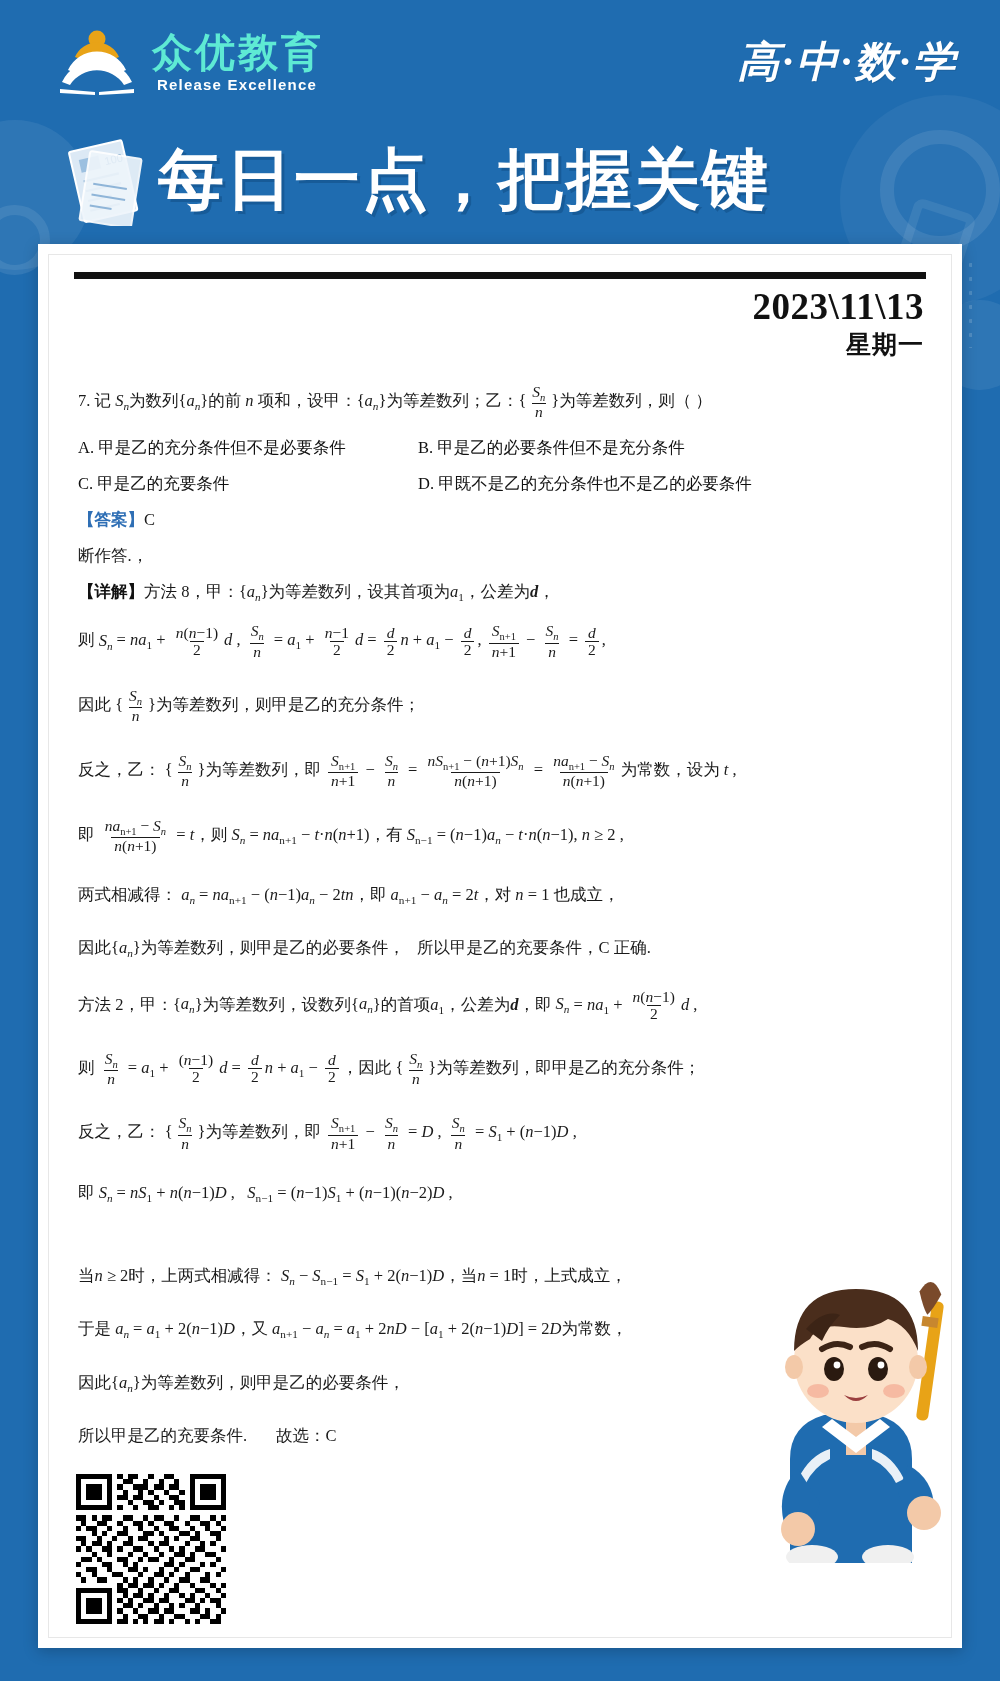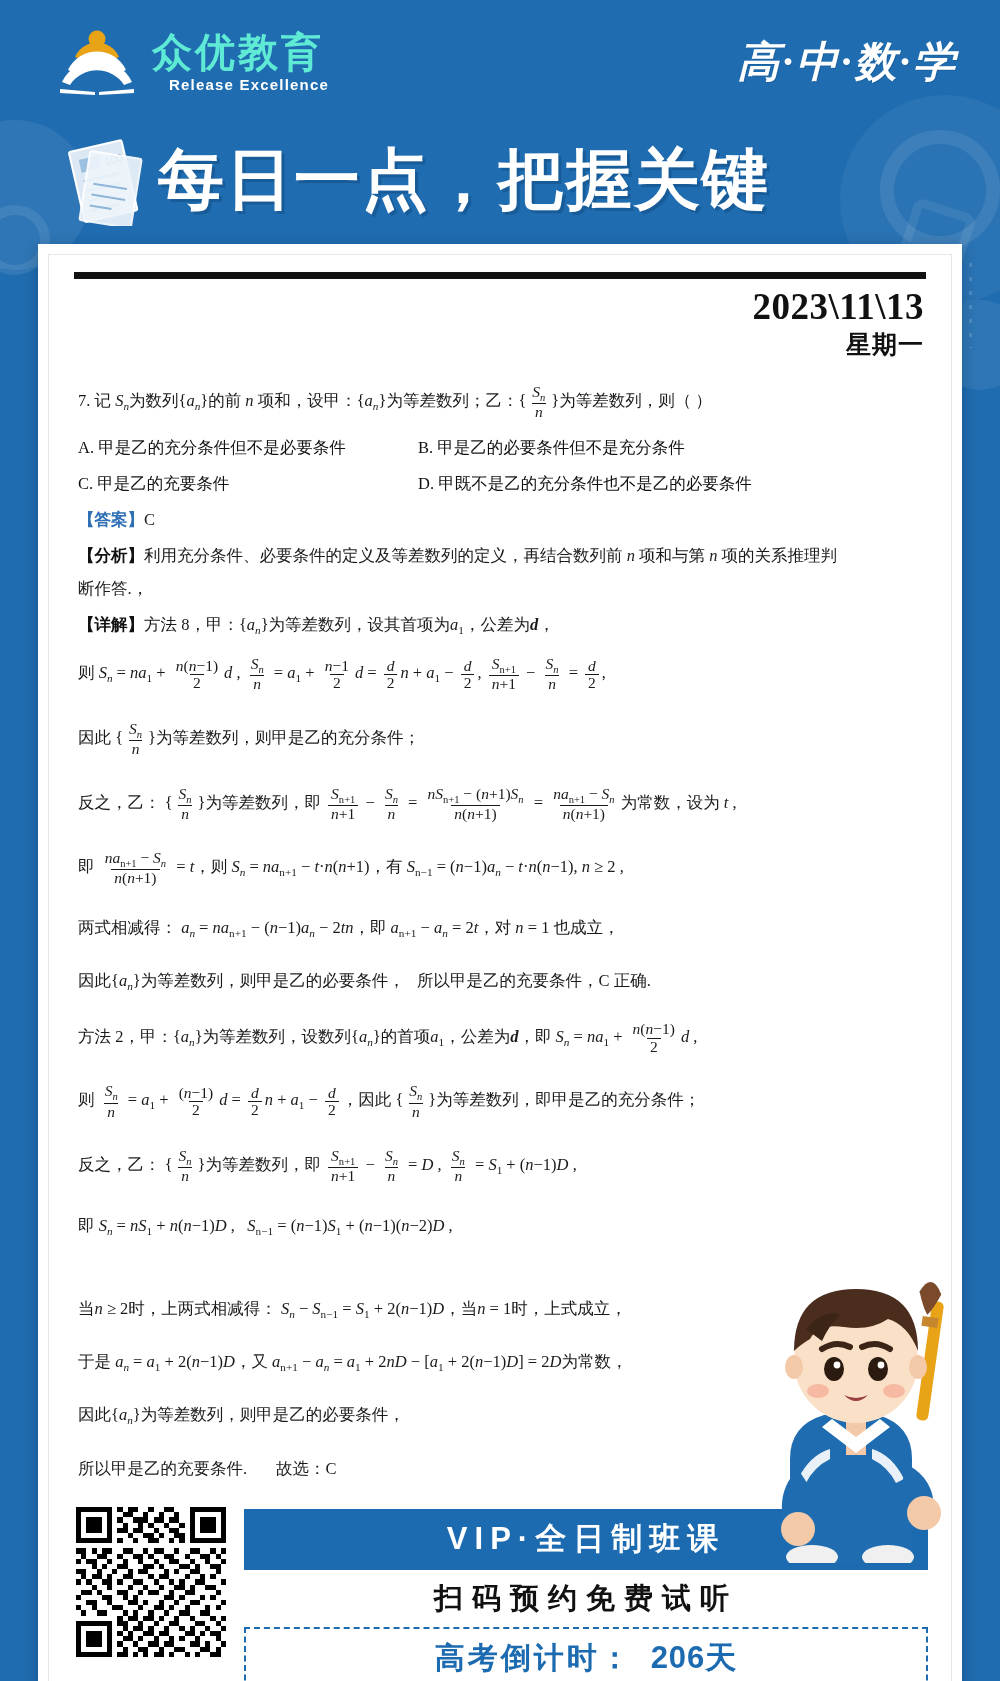--- a/index.html
+++ b/index.html
@@ -48,21 +48,21 @@
   .brand-mark { width: 78px; height: 66px; position: relative; }
   .brand-text { display: flex; flex-direction: column; }
   .brand-cn {
     font-family: Liberation Serif, serif;
     font-size: 40px; font-weight: 700; color: #5eead4; letter-spacing: 3px;
     line-height: 1.05;
   }
   .brand-en {
     font-family: "Liberation Sans", sans-serif;
     font-size: 15px; font-weight: 700; color: #ffffff;
-    letter-spacing: 1.2px; margin-top: 2px; margin-left: 17px;
+    letter-spacing: 1.2px; margin-top: 2px; margin-left: 5px;
   }
   .subject-tag {
     font-family: "Liberation Serif", serif;
     font-size: 42px; font-weight: 700; color: #ffffff;
     letter-spacing: 3px; font-style: italic;
     text-shadow: 1px 1px 0 rgba(0,0,0,0.10);
   }
 
   
   .banner {
@@ -272,25 +272,20 @@
       <div class="opt">
         <span>D.</span>
         <span>甲既不是乙的充分条件也不是乙的必要条件</span>
       </div>
     </div>
 
     <div class="line">
       <span class="tag-blue">【答案】</span><span>C</span>
     </div>
 
-    <div class="line tight">
-      <span class="tag-bold">【分析】</span><span>利用充分条件、必要条件的定义及等差数列的定义，再结合数列前</span>
-      <i class="ital">n</i> <span>项和与第</span>
-      <i class="ital">n</i> <span>项的关系推理判</span>
-    </div>
     <div class="line">断作答.，</div>
 
     <div class="line">
       <span class="tag-bold">【详解】</span><span>方法 8，甲：</span>{<i class="ital">a<sub>n</sub></i>}<span>为等差数列，设其首项为</span><i class="ital">a</i><sub>1</sub><span>，公差为</span><b class="ital">d</b><span>，</span>
     </div>
 
     <div class="line formula">
       <span>则</span>
       <i class="ital">S<sub>n</sub></i> = <i class="ital">na</i><sub>1</sub> +
       <span class="frac">
@@ -682,27 +677,20 @@
             <rect x="13" y="28" width="1" height="1"></rect>
             <rect x="15" y="28" width="2" height="1"></rect>
             <rect x="18" y="28" width="1" height="1"></rect>
             <rect x="21" y="28" width="1" height="1"></rect>
             <rect x="23" y="28" width="1" height="1"></rect>
             <rect x="26" y="28" width="2" height="1"></rect>
         </g>
       </svg>
     </div>
 
-    <div class="promo-right">
-      <div class="vip-bar">VIP·全日制班课</div>
-      <div class="scan-line">扫码预约免费试听</div>
-      <div class="countdown">
-        <span class="countdown-label">高考倒计时：</span><span class="countdown-val">206天</span>
-      </div>
-    </div>
   </div>
 </div>
 
 <div class="mascot">
   <svg viewBox="0 0 250 330" width="250" height="330" aria-hidden="true">
 
     <g>
       <rect x="196" y="68" width="12" height="120" rx="5" fill="#e8a317" transform="rotate(8 202 128)"></rect>
       <path d="M190 60 q10 -22 22 0 q-6 16 -11 22 q-5 -6 -11 -22 Z" fill="#7a4a2b" transform="rotate(8 202 70)"></path>
       <rect x="194" y="84" width="16" height="10" fill="#c7872f" transform="rotate(8 202 89)"></rect>

